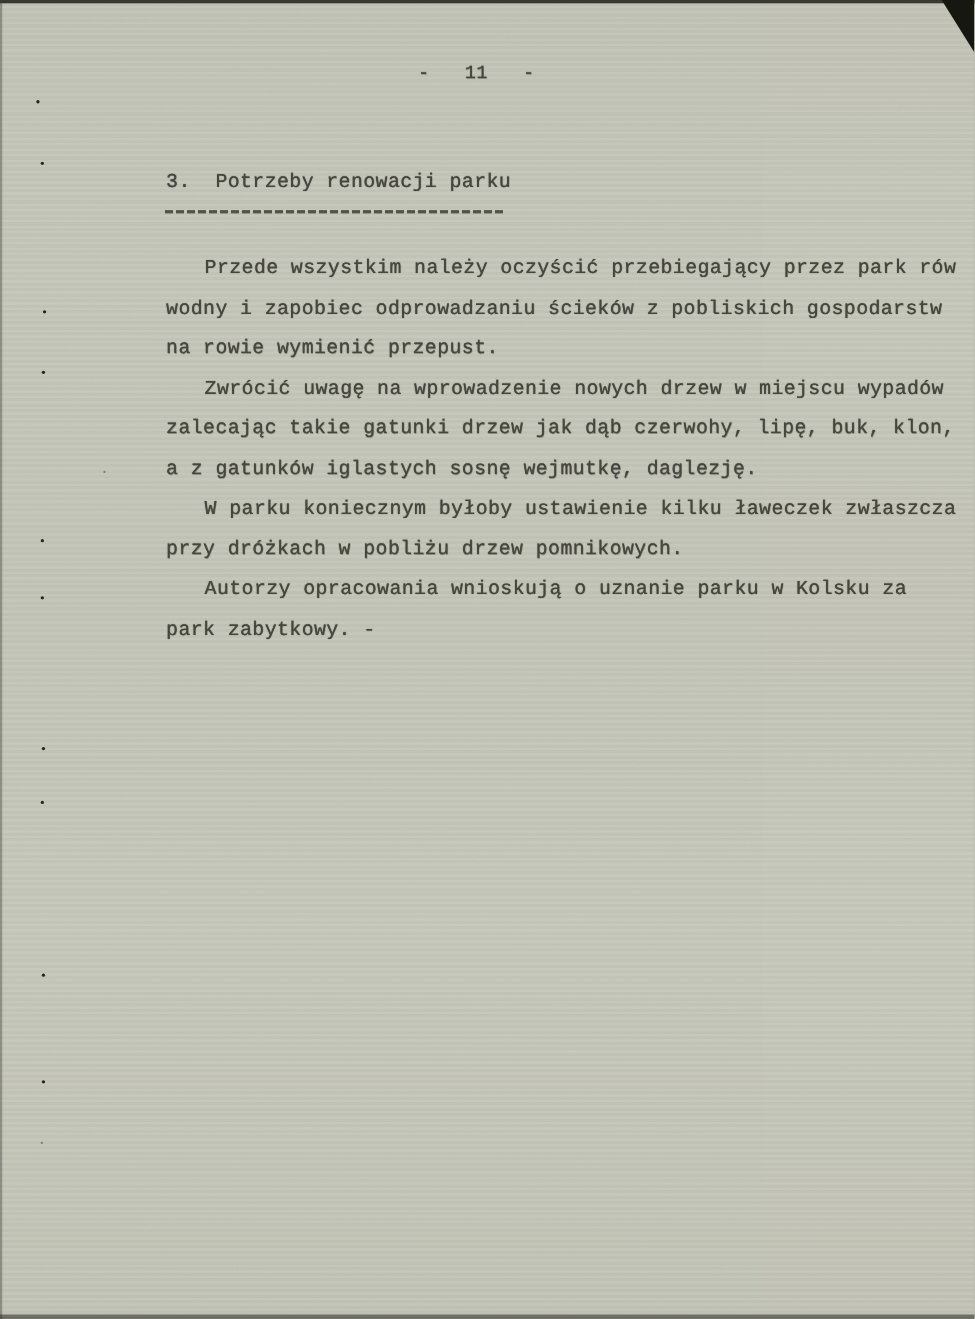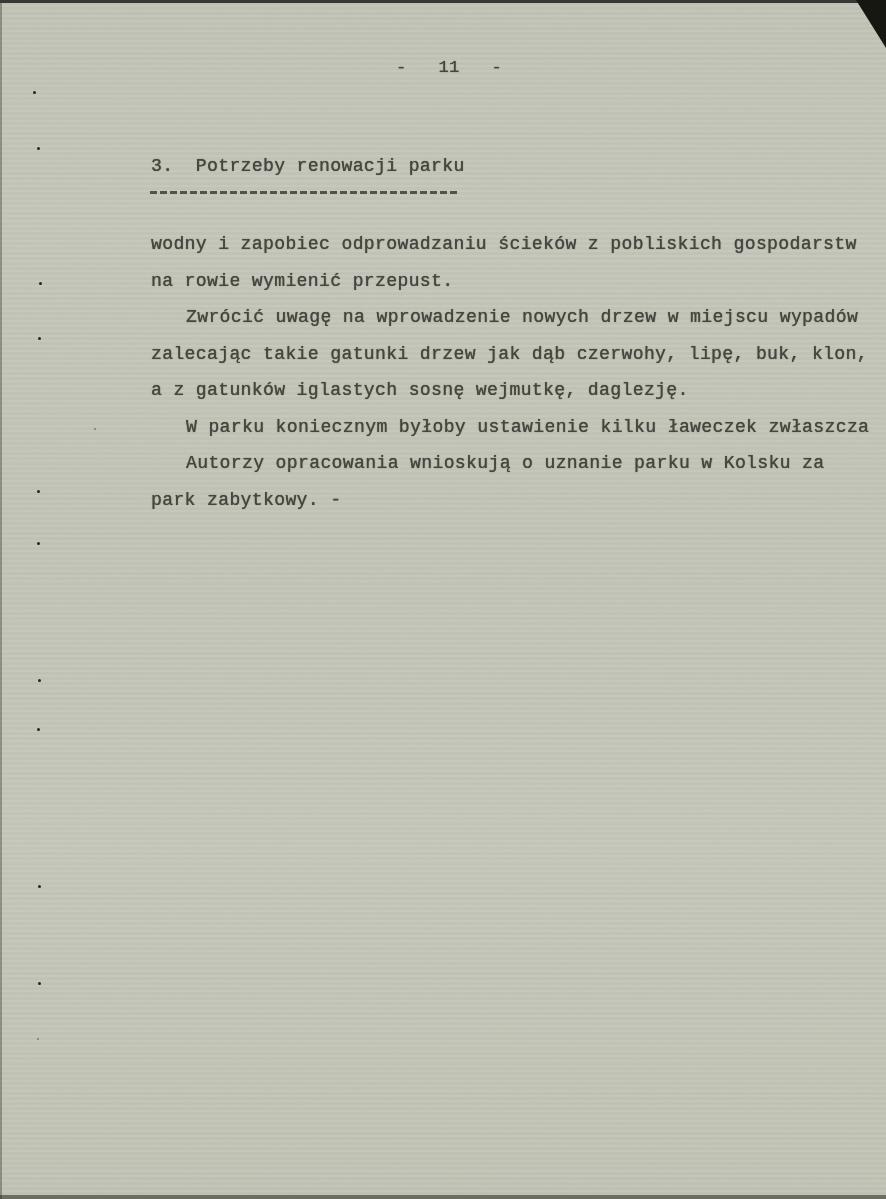--- a/index.html
+++ b/index.html
@@ -37,21 +37,21 @@
   .txt {
     white-space: pre;
     font-size: 18px;
     letter-spacing: 0.4px;
     color: #46463f;
     text-shadow: 0 0 1px rgba(64,64,58,0.85), 0.4px 0.4px 0.4px rgba(64,64,58,0.35);
   }
   .pagenum {
     position: absolute;
     top: 58px;
-    left: 16px;
+    left: 0;
     width: 866px;
     text-align: center;
     font-size: 17px;
   }
   .heading {
     position: absolute;
     top: 156px;
     left: 151px;
   }
   .underline {
@@ -122,26 +122,28 @@
     </filter>
     <rect width="886" height="1199" filter="url(#noiseF)"></rect>
   </svg>
 
   <div class="pagenum txt">-   11   -</div>
 
   <div class="heading txt">3.  Potrzeby renowacji parku</div>
   <div class="underline"></div>
 
   <div class="content" id="content">
+      <div class="line txt first">Przede wszystkim należy oczyścić przebiegający przez park rów</div>
       <div class="line txt">wodny i zapobiec odprowadzaniu ścieków z pobliskich gospodarstw</div>
       <div class="line txt">na rowie wymienić przepust.</div>
       <div class="line txt first">Zwrócić uwagę na wprowadzenie nowych drzew w miejscu wypadów</div>
       <div class="line txt">zalecając takie gatunki drzew jak dąb czerwohy, lipę, buk, klon,</div>
       <div class="line txt">a z gatunków iglastych sosnę wejmutkę, daglezję.</div>
       <div class="line txt first">W parku koniecznym byłoby ustawienie kilku ławeczek zwłaszcza</div>
+      <div class="line txt">przy dróżkach w pobliżu drzew pomnikowych.</div>
       <div class="line txt first">Autorzy opracowania wnioskują o uznanie parku w Kolsku za</div>
       <div class="line txt">park zabytkowy. -</div>
     </div>
 
   <div class="edge-top"></div>
   <div class="edge-left"></div>
   <div class="edge-bottom"></div>
   <div class="corner-tr"></div>
 
   <div class="speck" style="left:33px;  top:91px;"></div>

